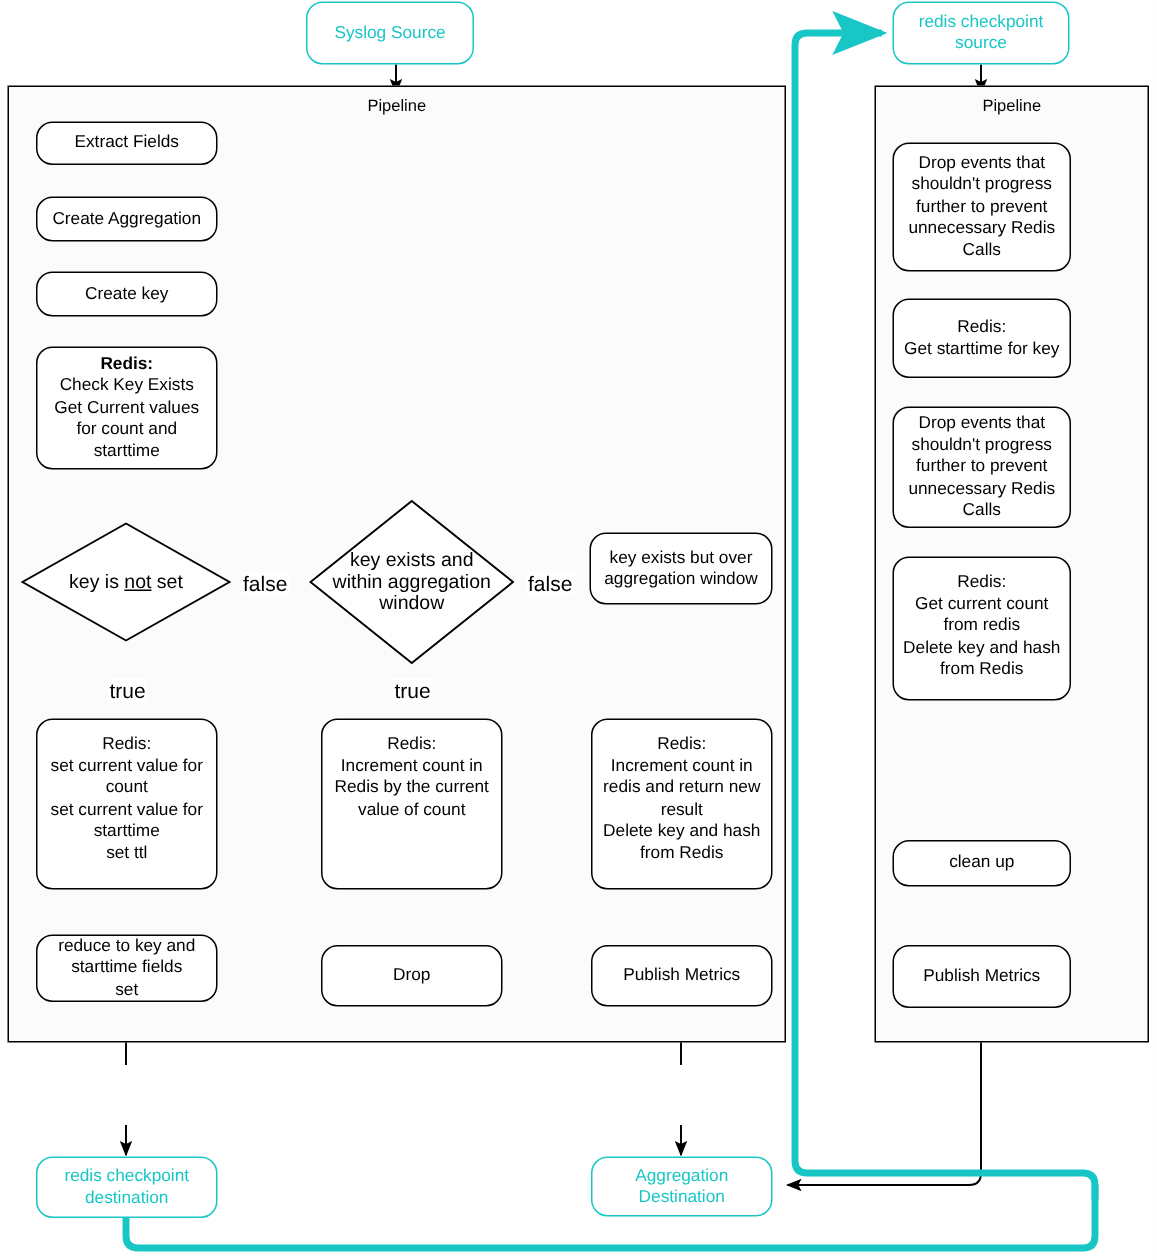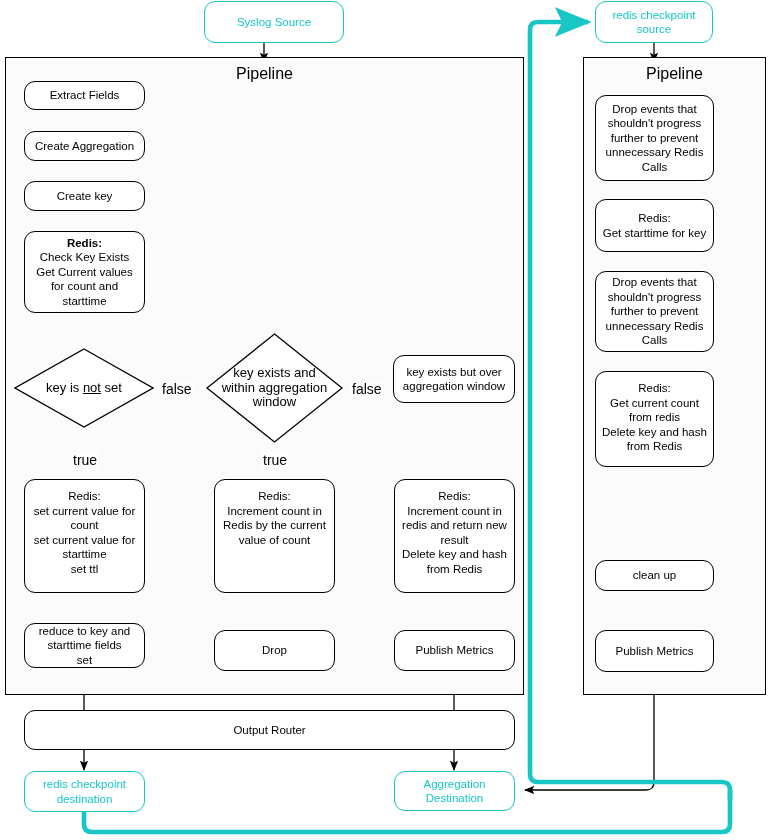--- a/index.html
+++ b/index.html
@@ -53,21 +53,21 @@
   }
   .group {
     position: absolute;
     box-sizing: border-box;
     border: 1.4px solid #000000;
     background: #fbfbfb;
     z-index: 1;
   }
   .group-title {
     position: absolute;
-    font-size: 16px;
+    font-size: 11px;
     color: #000000;
     text-align: center;
     z-index: 2;
   }
   .diamond-wrap {
     position: absolute;
     z-index: 3;
   }
   .diamond-wrap svg {
     position: absolute;
@@ -171,21 +171,21 @@
       <path d="M730,800 L730,790 Q730,782 722,782 L538,782 Q530,782 530,774 L530,30 Q530,22 538,22 L588,22" marker-end="url(#arrowTeal)"></path>
     </g>
   </svg>
 
   <div class="group" style="left:5px; top:57px; width:519px; height:638px;"></div>
   <div class="group-title" style="left:5px; top:65px; width:519px;">Pipeline</div>
 
   <div class="group" style="left:583px; top:57px; width:183px; height:638px;"></div>
   <div class="group-title" style="left:583px; top:65px; width:183px;">Pipeline</div>
 
-  <div class="node teal" style="left:204px; top:1px; width:140px; height:42px;justify-content:center;">
+  <div class="node teal" style="left:204px; top:1px; width:112px; height:42px;justify-content:center;">
     <span>Syslog Source</span>
   </div>
 
   <div class="node teal" style="left:595px; top:1px; width:118px; height:42px; white-space:pre-line;">
     <span style="white-space:pre-line;">redis checkpoint
 source</span>
   </div>
 
   <div class="node" style="left:24px; top:81px; width:121px; height:29px;">
     <span>Extract Fields</span>
@@ -305,23 +305,20 @@
 
 
   <div class="node" style="left:595px; top:560px; width:119px; height:31px;">
     <span>clean up</span>
   </div>
 
   <div class="node" style="left:595px; top:630px; width:119px; height:42px;">
     <span>Publish Metrics</span>
   </div>
 
-  <div class="node" style="left:24px; top:710px; width:491px; height:40px;">
-    <span>Output Router</span>
-  </div>
 
   <div class="node teal" style="left:24px; top:771px; width:121px; height:41px; white-space:pre-line;">
     <span style="white-space:pre-line;">redis checkpoint
 destination</span>
   </div>
 
   <div class="node teal" style="left:394px; top:771px; width:121px; height:40px; white-space:pre-line;">
     <span style="white-space:pre-line;">Aggregation
 Destination</span>
   </div>

